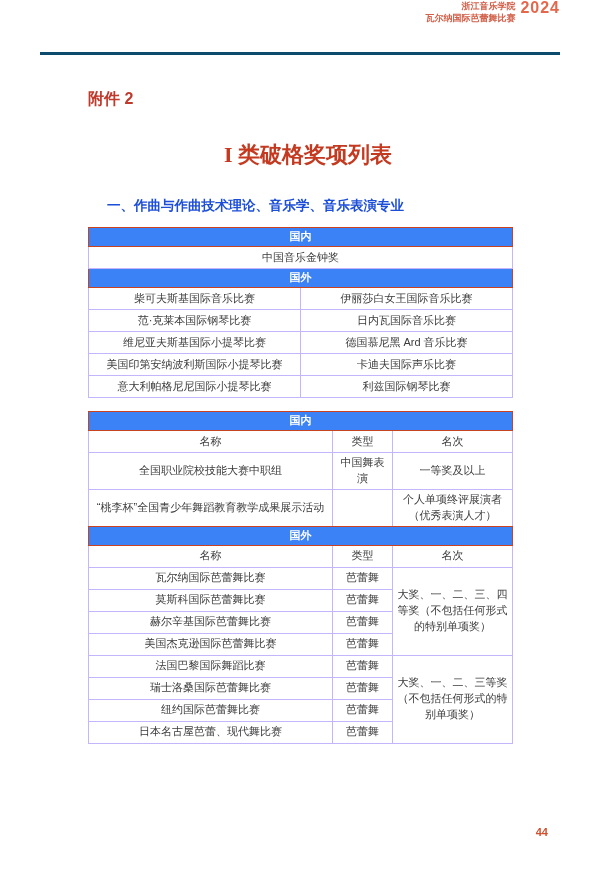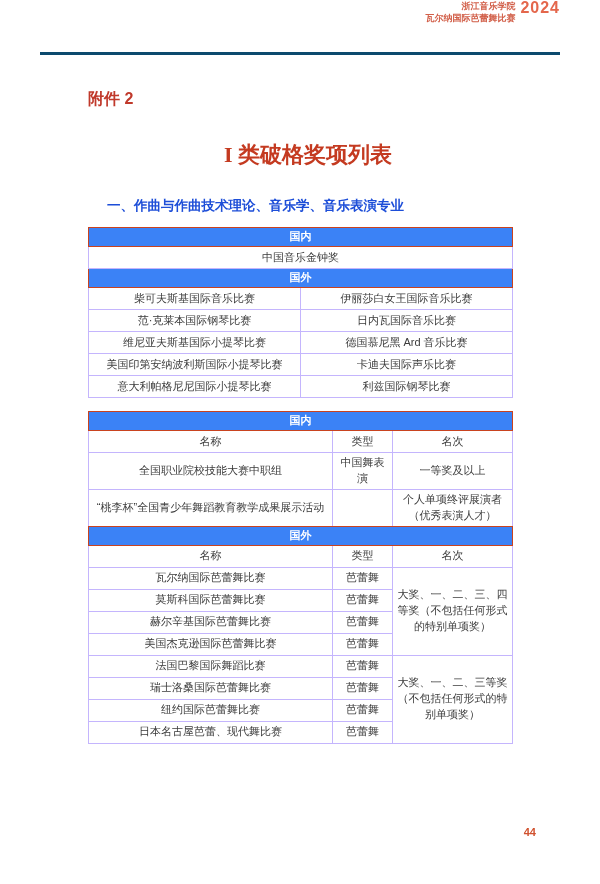--- a/index.html
+++ b/index.html
@@ -86,21 +86,21 @@
     color:#ffffff;
     font-weight:bold;
     height:19px;
     padding:0;
   }
   .stacked { margin-top:0; }
   .stacked table { margin-top:-1px; }
   
   .page-number {
     position:absolute;
-    right:64px;
+    right:52px;
     bottom:46px;
     color:#d0512e;
     font-size:11px;
     font-weight:bold;
   }
 </style>
 </head>
 <body>
 
 <div class="page">

